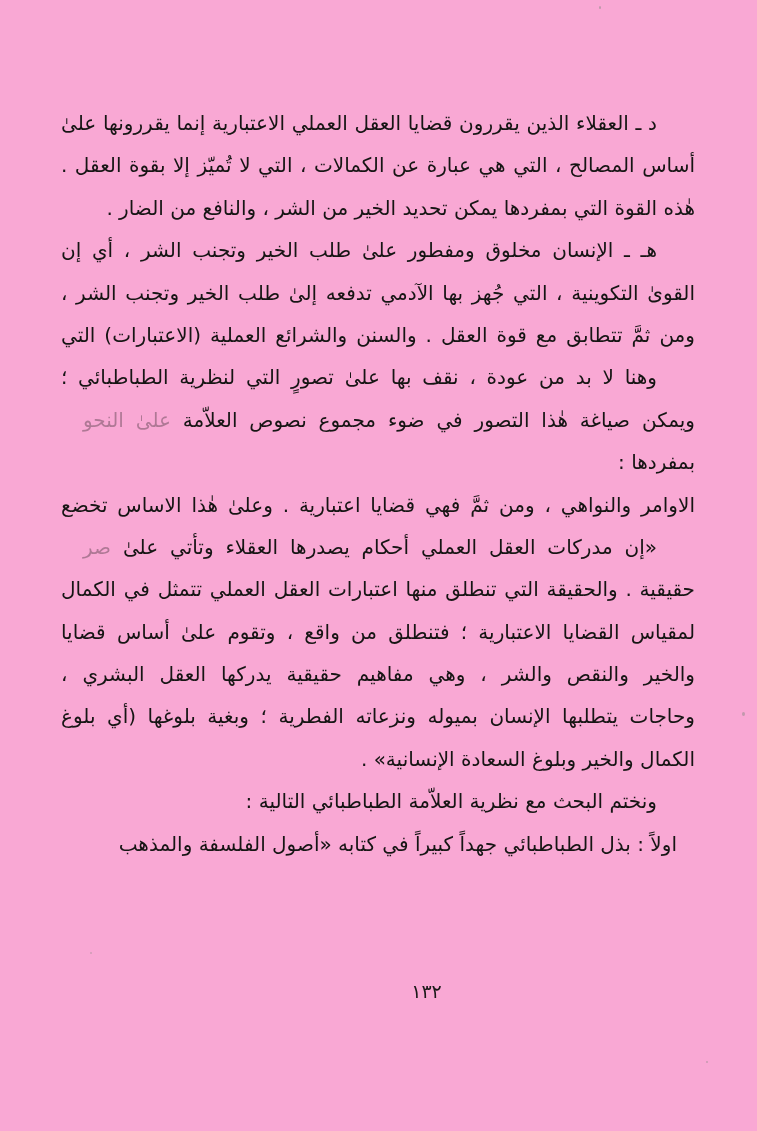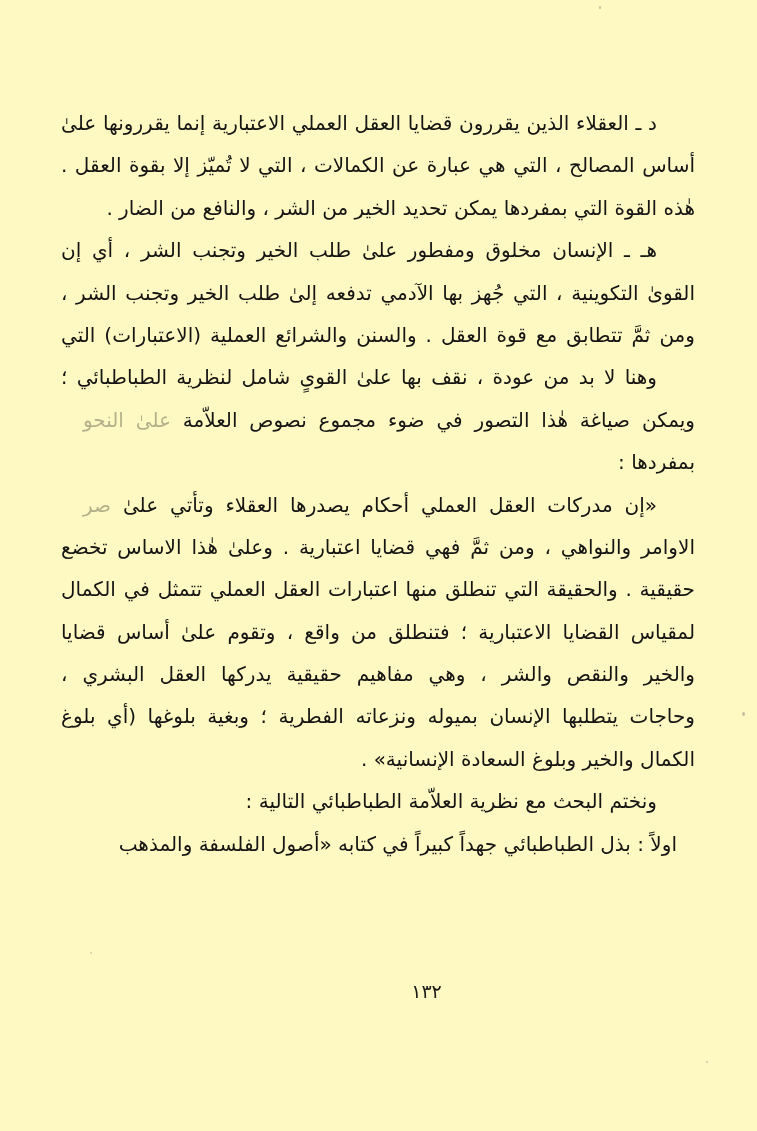--- a/index.html
+++ b/index.html
@@ -11,21 +11,21 @@
     height: 1131px;
     background: #fdfdfc;
     position: relative;
     overflow: hidden;
     font-family: "DejaVu Sans", sans-serif;
     color: #161514;
   }
   .scan-page {
     position: absolute;
     inset: 0;
-    background: #fef9c3;
+    background: #f9a8d4;
   }
   .text-block {
     position: absolute;
     top: 102px;
     left: 61px;
     width: 634px;
     direction: rtl;
     unicode-bidi: embed;
   }
   .line {
@@ -95,37 +95,37 @@
     <div class="line">
       <span class="main">القوىٰ التكوينية ، التي جُهز بها الآدمي تدفعه إلىٰ طلب الخير وتجنب الشر ،</span>
     </div>
 
     <div class="line">
       <span class="main">ومن ثمَّ تتطابق مع قوة العقل . والسنن والشرائع العملية (الاعتبارات) التي</span>
     </div>
 
 
     <div class="line indent">
-      <span class="main">وهنا لا بد من عودة ، نقف بها علىٰ القوىٍ شامل لنظرية الطباطبائي ؛</span>
+      <span class="main">وهنا لا بد من عودة ، نقف بها علىٰ تصورٍ التي لنظرية الطباطبائي ؛</span>
     </div>
 
     <div class="line">
       <span class="main">ويمكن صياغة هٰذا التصور في ضوء مجموع نصوص العلاّمة</span><span class="faint-tail"> علىٰ النحو</span>
     </div>
 
     <div class="line end">
       <span class="main">بمفردها :</span>
     </div>
 
+    <div class="line">
+      <span class="main">الاوامر والنواهي ، ومن ثمَّ فهي قضايا اعتبارية . وعلىٰ هٰذا الاساس تخضع</span>
+    </div>
+
     <div class="line indent">
       <span class="main">«إن مدركات العقل العملي أحكام يصدرها العقلاء وتأتي علىٰ</span><span class="faint-tail"> صر</span>
-    </div>
-
-    <div class="line">
-      <span class="main">الاوامر والنواهي ، ومن ثمَّ فهي قضايا اعتبارية . وعلىٰ هٰذا الاساس تخضع</span>
     </div>
 
     <div class="line">
       <span class="main">حقيقية . والحقيقة التي تنطلق منها اعتبارات العقل العملي تتمثل في الكمال</span>
     </div>
 
     <div class="line">
       <span class="main">لمقياس القضايا الاعتبارية ؛ فتنطلق من واقع ، وتقوم علىٰ أساس قضايا</span>
     </div>
 

